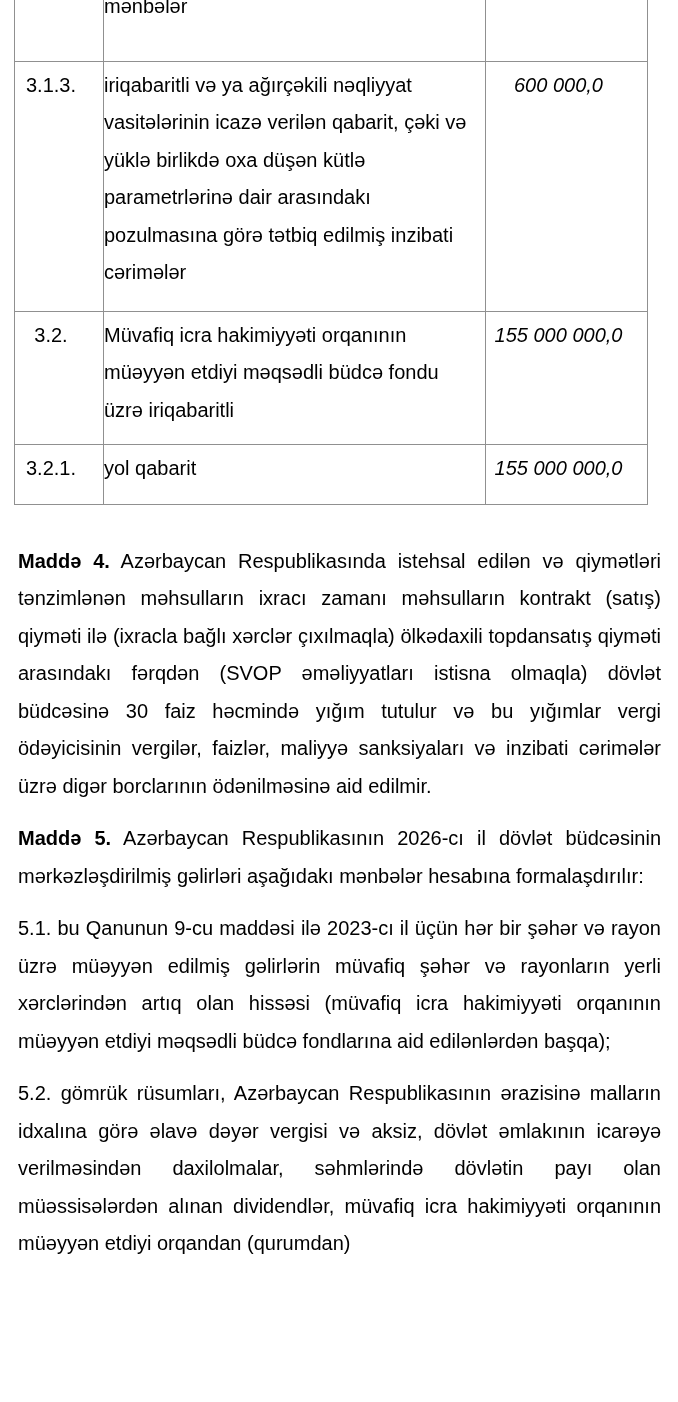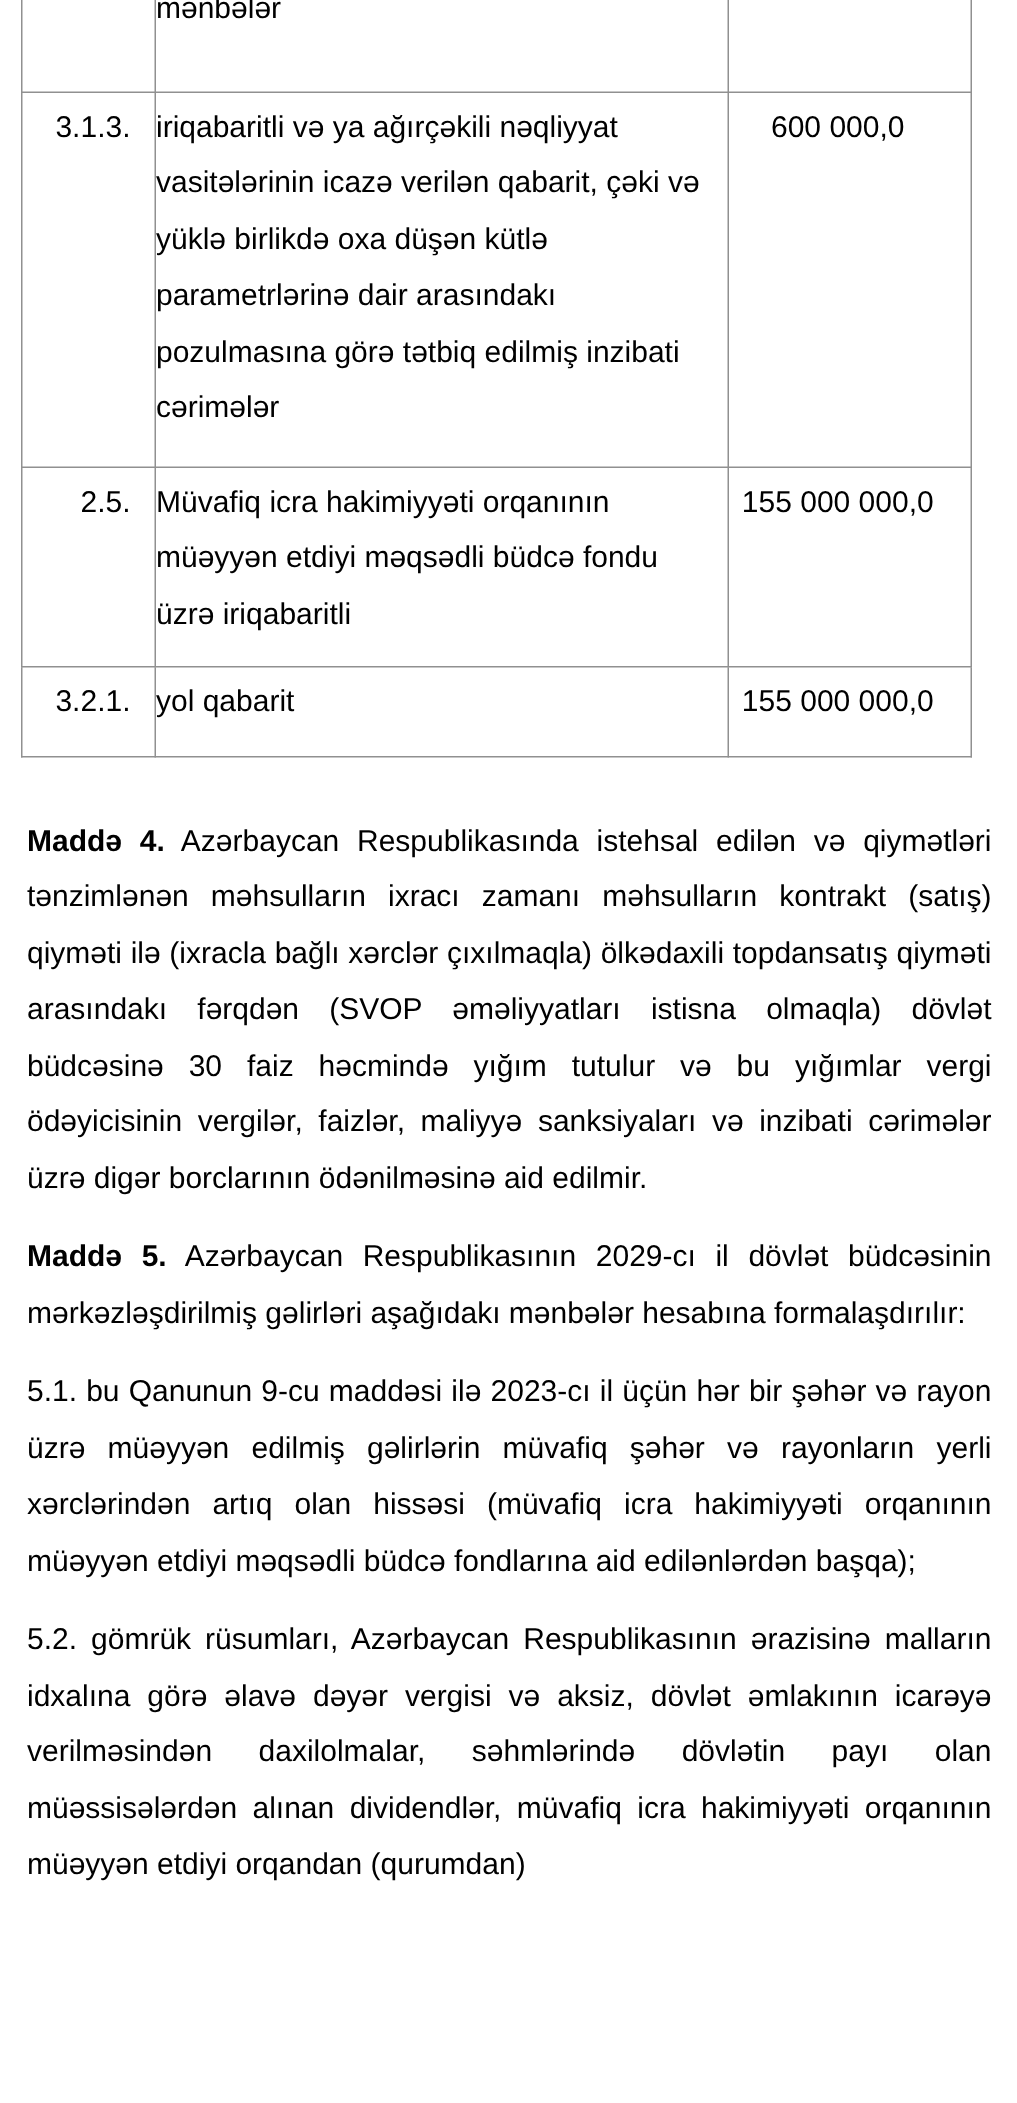--- a/index.html
+++ b/index.html
@@ -26,23 +26,23 @@
   table.budget td {
     border: 1px solid #909090;
     vertical-align: top;
     line-height: 37.5px;
     padding: 5px 16px 0 0;
   }
   table.budget tr.row-cut td { border-top: none; padding-top: 0; }
   col.c-num   { width: 89px; }
   col.c-desc  { width: 382px; }
   col.c-amt   { width: 162px; }
-  td.num  { text-align: right; }
+  td.num  { text-align: center; }
   td.desc { padding-left: 4px; padding-right: 2px; }
-  td.amt  { text-align: center; padding-left: 14px; }
+  td.amt  { text-align: center; padding-left: 14px; font-style: italic; }
   tr.row-cut   { height: 61px; }
   tr.row-313   { height: 250px; }
   tr.row-32    { height: 133px; }
   tr.row-321   { height: 60px; margin-top: 13px; }
   .clip-up { margin-top: -12px; line-height: 37.5px; }
   
   .content {
     margin: 38px 17px 0 18px;
     width: 643px;
   }
@@ -70,40 +70,40 @@
           <div class="clip-up">mənbələr</div>
         </td>
       <td class="amt"></td>
     </tr>
     <tr class="row-313">
       <td class="num">3.1.3.</td>
       <td class="desc">iriqabaritli və ya ağırçəkili nəqliyyat vasitələrinin icazə verilən qabarit, çəki və yüklə birlikdə oxa düşən kütlə parametrlərinə dair arasındakı pozulmasına görə tətbiq edilmiş inzibati cərimələr</td>
       <td class="amt">600 000,0</td>
     </tr>
     <tr class="row-32">
-      <td class="num">2.5.</td>
+      <td class="num">3.2.</td>
       <td class="desc">Müvafiq icra hakimiyyəti orqanının müəyyən etdiyi məqsədli büdcə fondu üzrə iriqabaritli</td>
       <td class="amt">155 000 000,0</td>
     </tr>
     <tr class="row-321">
       <td class="num">3.2.1.</td>
       <td class="desc">yol qabarit</td>
       <td class="amt">155 000 000,0</td>
     </tr>
   </tbody>
 </table>
 
 <div class="content">
   <p>
     <span class="lead">Maddə 4.</span>
     <span>Azərbaycan Respublikasında istehsal edilən və qiymətləri tənzimlənən məhsulların ixracı zamanı məhsulların kontrakt (satış) qiyməti ilə (ixracla bağlı xərclər çıxılmaqla) ölkədaxili topdansatış qiyməti arasındakı fərqdən (SVOP əməliyyatları istisna olmaqla) dövlət büdcəsinə 30 faiz həcmində yığım tutulur və bu yığımlar vergi ödəyicisinin vergilər, faizlər, maliyyə sanksiyaları və inzibati cərimələr üzrə digər borclarının ödənilməsinə aid edilmir.</span>
   </p>
   <p>
     <span class="lead">Maddə 5.</span>
-    <span>Azərbaycan Respublikasının 2029-cı il dövlət büdcəsinin mərkəzləşdirilmiş gəlirləri aşağıdakı mənbələr hesabına formalaşdırılır:</span>
+    <span>Azərbaycan Respublikasının 2026-cı il dövlət büdcəsinin mərkəzləşdirilmiş gəlirləri aşağıdakı mənbələr hesabına formalaşdırılır:</span>
   </p>
   <p>
     <span class="lead"></span>
     <span>5.1. bu Qanunun 9-cu maddəsi ilə 2023-cı il üçün hər bir şəhər və rayon üzrə müəyyən edilmiş gəlirlərin müvafiq şəhər və rayonların yerli xərclərindən artıq olan hissəsi (müvafiq icra hakimiyyəti orqanının müəyyən etdiyi məqsədli büdcə fondlarına aid edilənlərdən başqa);</span>
   </p>
   <p>
     <span class="lead"></span>
     <span>5.2. gömrük rüsumları, Azərbaycan Respublikasının ərazisinə malların idxalına görə əlavə dəyər vergisi və aksiz, dövlət əmlakının icarəyə verilməsindən daxilolmalar, səhmlərində dövlətin payı olan müəssisələrdən alınan dividendlər, müvafiq icra hakimiyyəti orqanının müəyyən etdiyi orqandan (qurumdan)</span>
   </p>
 </div>

